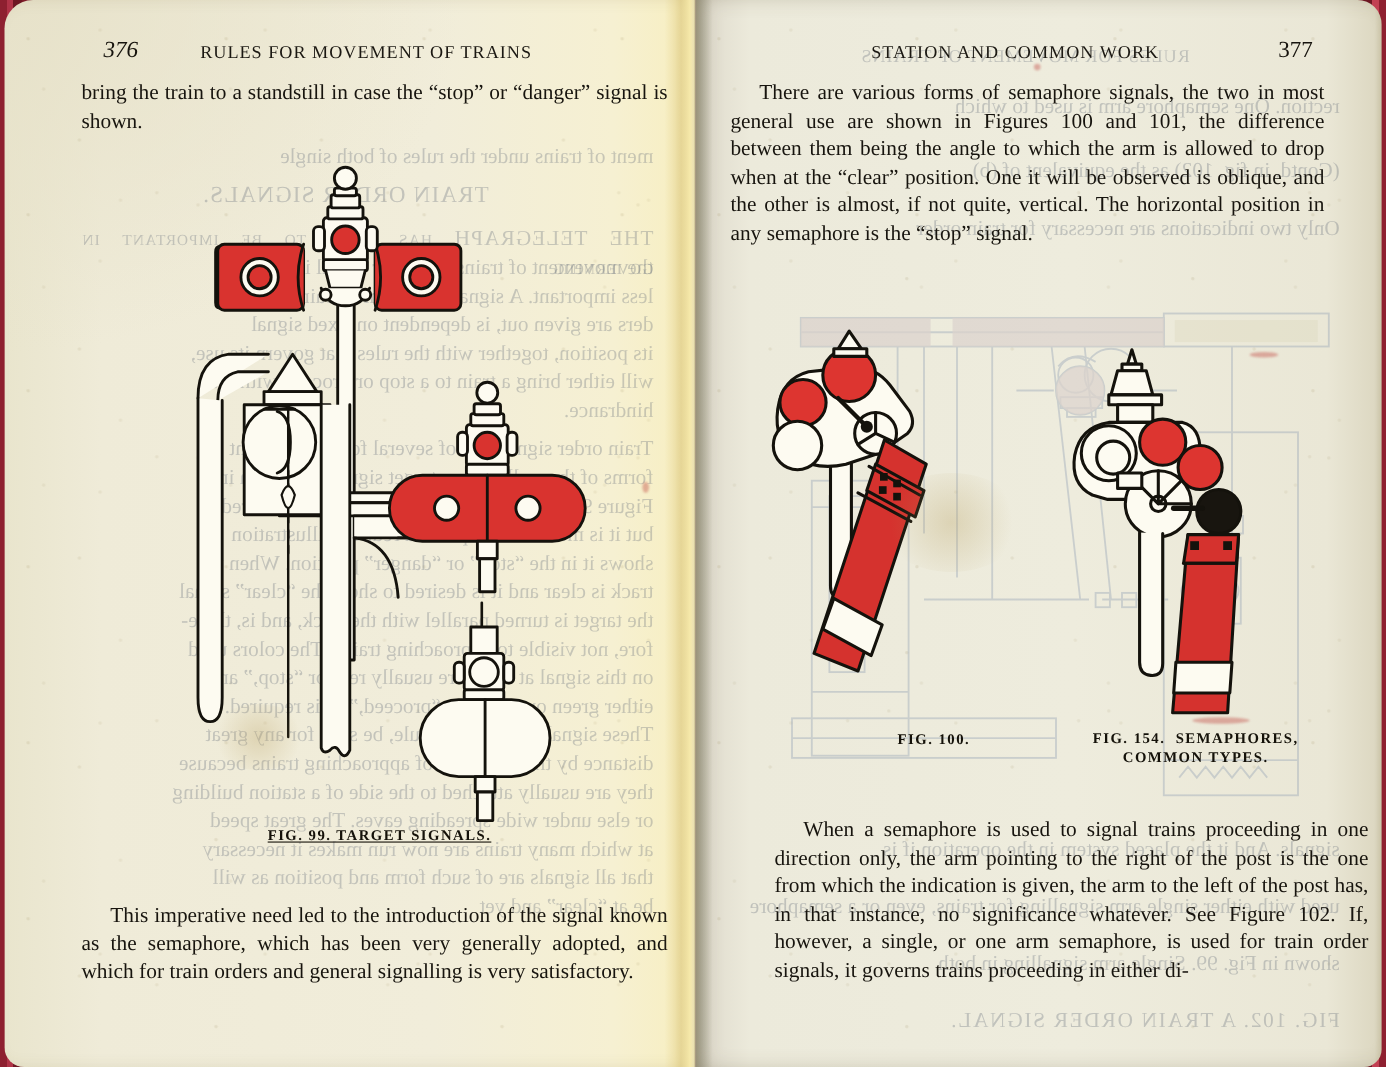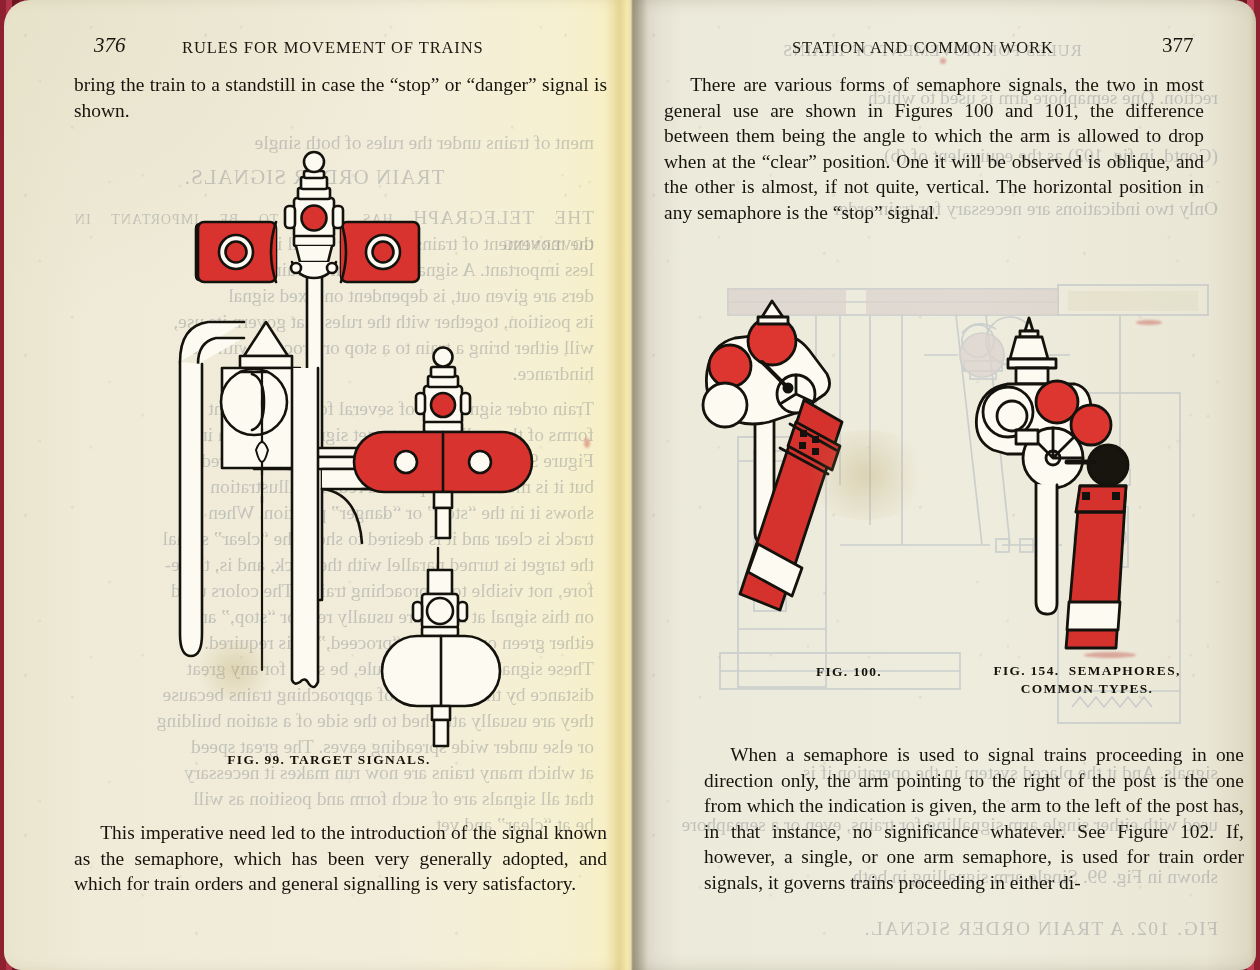--- a/index.html
+++ b/index.html
@@ -222,21 +222,21 @@
             <rect x="246" y="486" width="118" height="70" rx="35" fill="#fdfbf1"></rect>
             <path d="M305 486 v70" stroke="#14120c"></path>
 
             <rect x="296" y="556" width="18" height="14" fill="#fdfbf1"></rect>
             <rect x="298" y="570" width="14" height="26" fill="#fdfbf1"></rect>
           </g>
         </g>
       </svg>
     </div>
 
-    <div class="figcap" style="left:160px;top:751px;width:330px;">FIG. 99.  TARGET SIGNALS.</div>
+    <div class="figcap" style="left:176px;top:751px;width:330px;text-decoration:underline;">FIG. 99.  TARGET SIGNALS.</div>
 
     <div class="col body" style="left:70px;top:820px;width:533px;">
       <p class="indent">This imperative need led to the introduction of the signal known as the semaphore, which has been very generally adopted, and which for train orders and general signalling is very satisfactory.</p>
     </div>
   </div>
 
   <div class="leaf right">
     <div class="speckle"></div>
 
     <div class="ghost sc" style="left:80px;top:38px;width:440px;text-align:center;font-size:16.5px;">RULES FOR MOVEMENT OF TRAINS</div>

